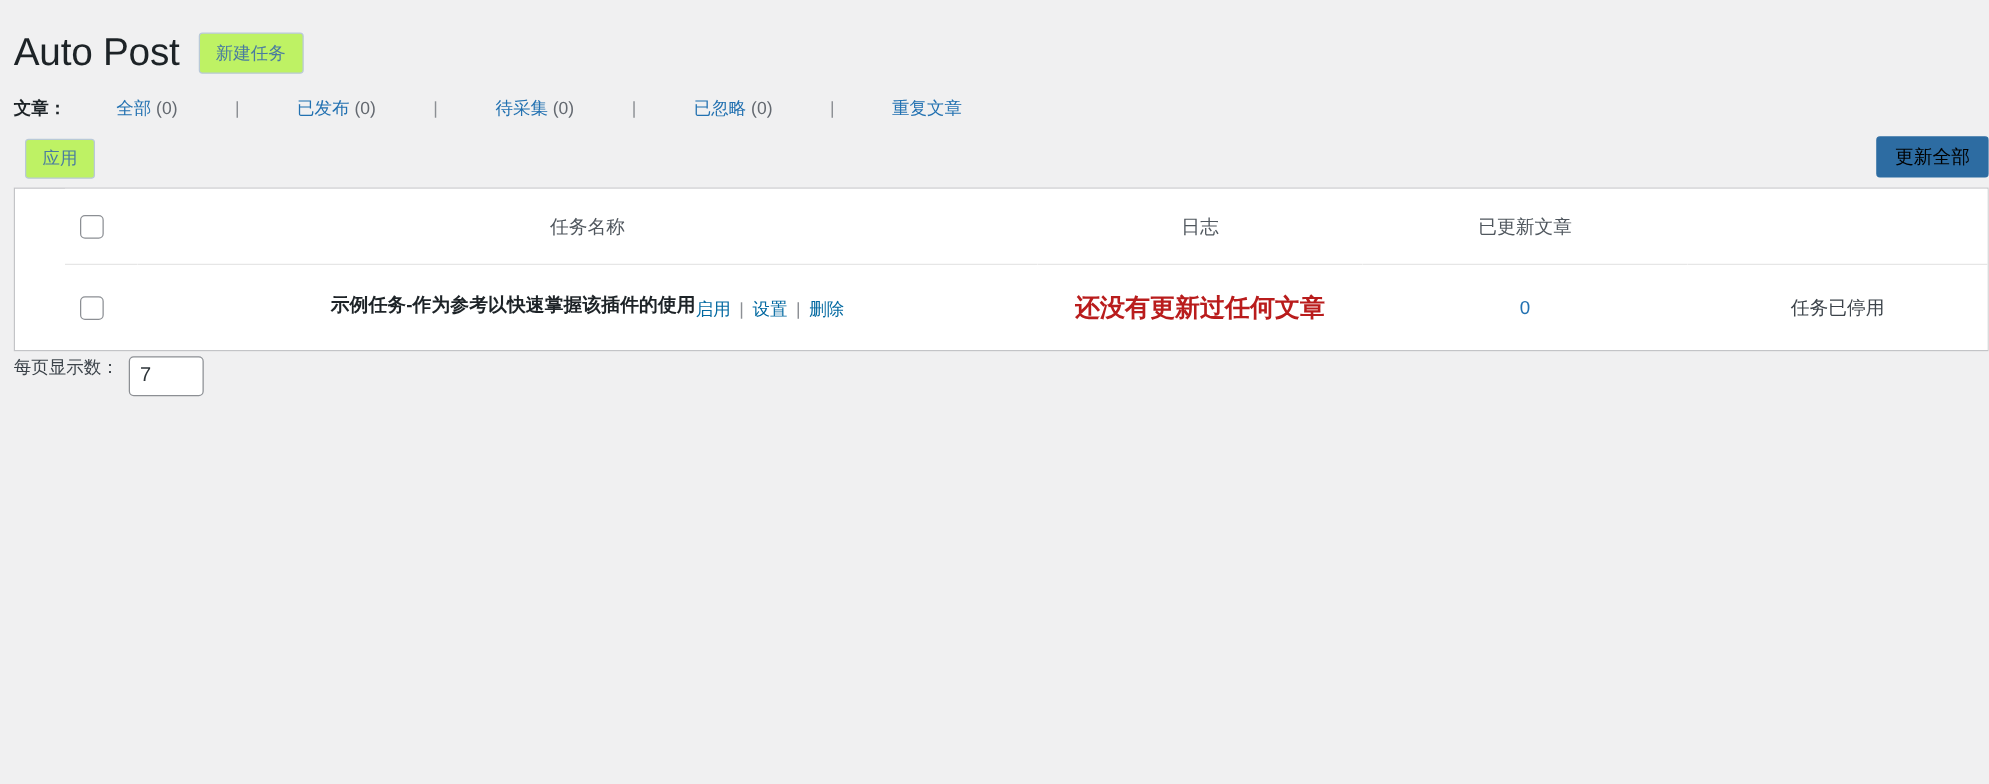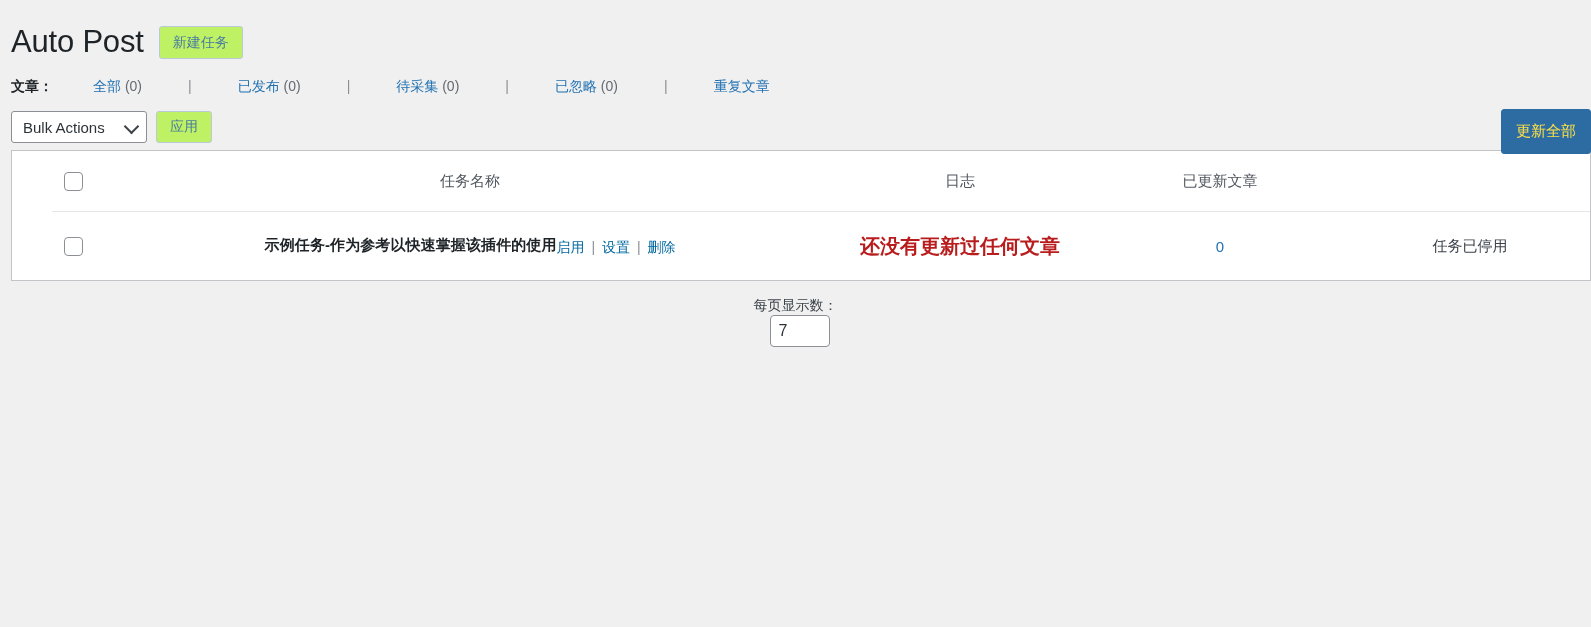--- a/index.html
+++ b/index.html
@@ -139,26 +139,26 @@
     cursor: pointer;
     white-space: nowrap;
   }
   .btn-primary {
     position: absolute;
     right: -11px;
     top: 3px;
     display: inline-flex;
     align-items: center;
     justify-content: center;
-    height: 45px;
+    height: 33px;
     box-sizing: border-box;
     background: #2d6ca2;
     border: 1px solid #2d6ca2;
     border-radius: 3px;
-    color: #fde047;
+    color: #000000;
     font-size: 15px;
     padding: 11px 14px;
     cursor: pointer;
     white-space: nowrap;
   }
 
   
   .wp-list-table {
     width: calc(100% + 11px);
     border-collapse: separate;
@@ -246,25 +246,24 @@
     cursor: pointer;
   }
   .status-text {
     color: #3c434a;
     font-size: 15px;
   }
 
   
   .perpage {
     display: flex;
-    align-items: center;
-    margin-top: 16px;
-    font-size: 14px;
-    color: #3c434a;
-    flex-direction: column;
+    align-items: flex-start;
+    margin-top: 4px;
+    font-size: 14px;
+    color: #3c434a;
   }
   .perpage label {
     white-space: nowrap;
   }
   .perpage input {
     margin-left: 8px;
     width: 60px;
     height: 32px;
     box-sizing: border-box;
     border: 1px solid #8c8f94;
@@ -307,24 +306,20 @@
       <a>已忽略</a>
       <span class="count">(0)</span>
     </li>
     <li class="sep">|</li>
     <li>
       <a>重复文章</a>
     </li>
   </ul>
 
   <div class="tablenav">
-    <div class="bulk-select">
-      <span>Bulk Actions</span>
-      <span class="chev"></span>
-    </div>
     <button class="btn-secondary">应用</button>
     <button class="btn-primary">更新全部</button>
   </div>
 
   <table class="wp-list-table">
     <thead>
       <tr>
         <th class="col-cb">
           <span class="cb-box"></span>
         </th>

